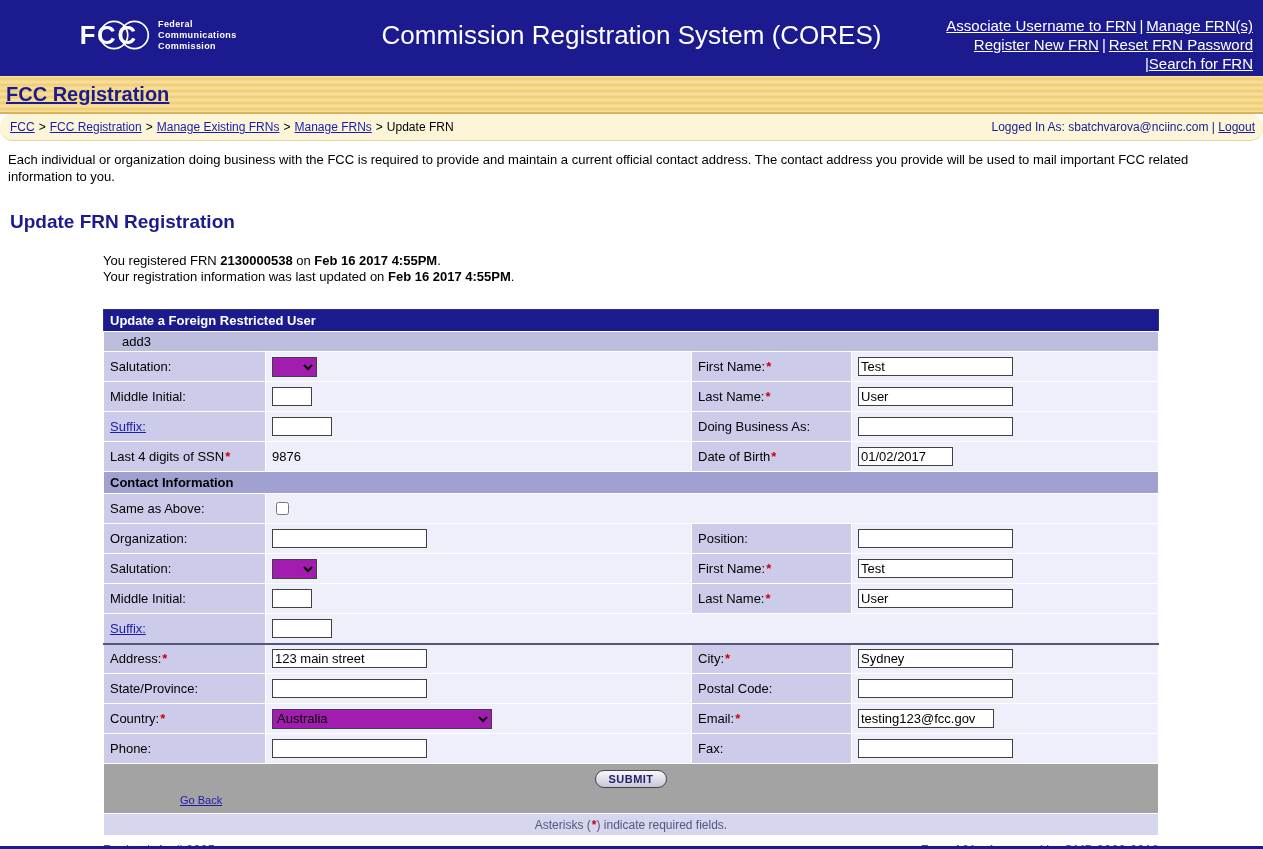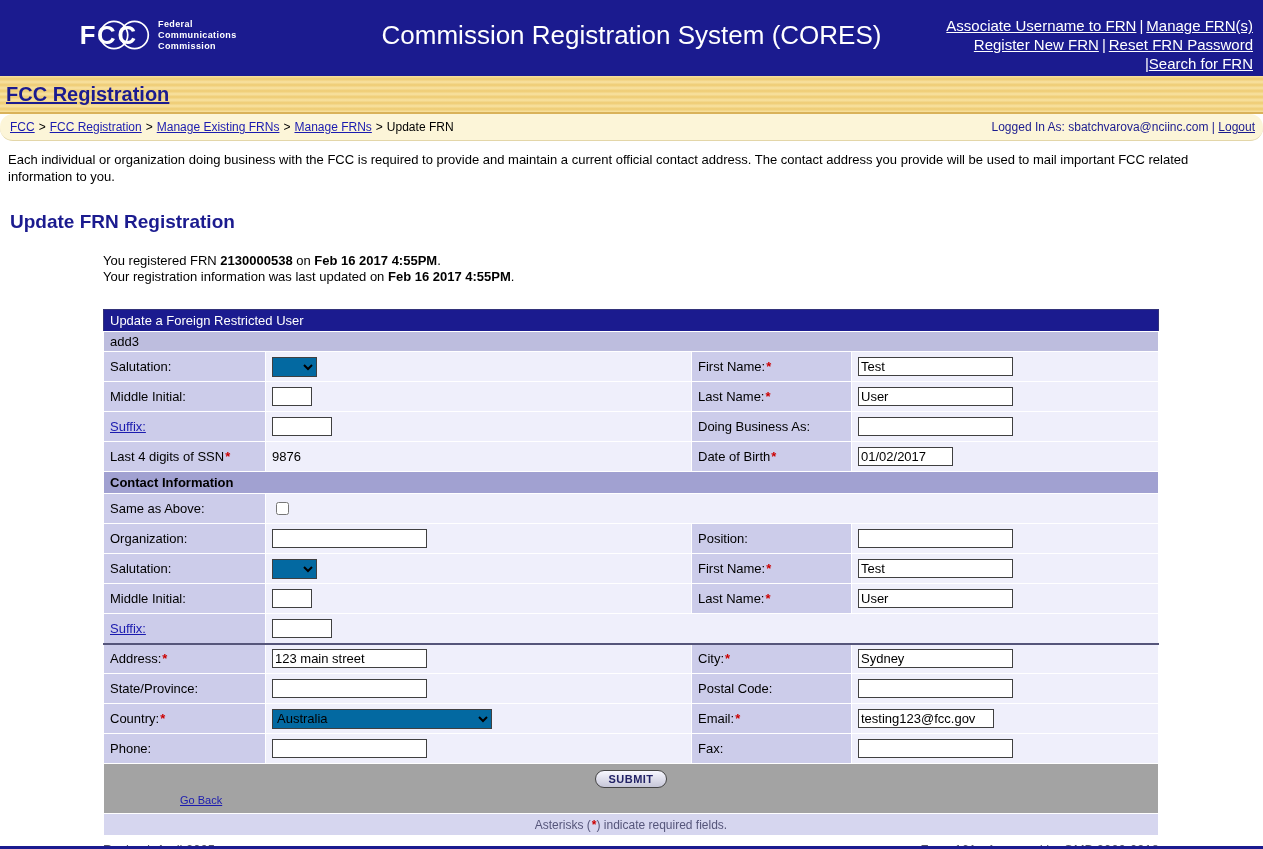--- a/index.html
+++ b/index.html
@@ -93,24 +93,24 @@
   table.frm {
     border-collapse: collapse;
     margin: 24px 0 0 103px;
     width: 1056px;
     table-layout: fixed;
     border: 1px solid #33337a;
     font-size: 13px;
   }
   table.frm td { border: 1px solid #ffffff; padding: 4px 6px; vertical-align: middle; }
   tr.thead td {
-    background: #1b1b8f; color: #fff; font-weight: normal;
+    background: #1b1b8f; color: #fff; font-weight: bold;
     height: 22px; padding: 3px 6px; border: none;
   }
-  tr.subrow td { background: #bdbdde; height: 19px; padding: 2px 6px; margin-left: 43px; }
+  tr.subrow td { background: #bdbdde; height: 19px; padding: 2px 18px; margin-left: 43px; }
   tr.secthead td { background: #a1a1d1; font-weight: bold; height: 22px; padding: 3px 6px; }
   td.lbl { background: #ccccea; height: 30px; }
   td.fld { background: #efeffb; height: 30px; }
   .req { color: #cc0000; font-weight: bold; margin-left: 1px; }
   tr.sep-top td { border-top: 2px solid #55557a; }
   td.vdiv { border-left: 2px solid #8888aa; }
 
   input[type="text"] {
     height: 19px;
     border: 1px solid #404040;
@@ -119,21 +119,21 @@
     padding: 7px 2px;
   }
   .txt { width: 155px; }
   .mi  { width: 40px; }
   .suf { width: 60px; }
   .dob { width: 95px; }
   select {
     font: 13px "Liberation Sans", sans-serif;
     height: 20px;
     border: 1px solid #404040;
-    background: #0369a1;
+    background: #a21caf;
   }
   .sal { width: 45px; }
   .country { width: 220px; }
 
   tr.submitrow td { background: #a3a3a3; padding: 6px; }
   .submit-wrap { text-align: center; }
   .submit-btn {
     font: bold 11px "Liberation Sans", sans-serif;
     color: #222266;
     background: linear-gradient(#f8f8ff, #c6c6d8);

